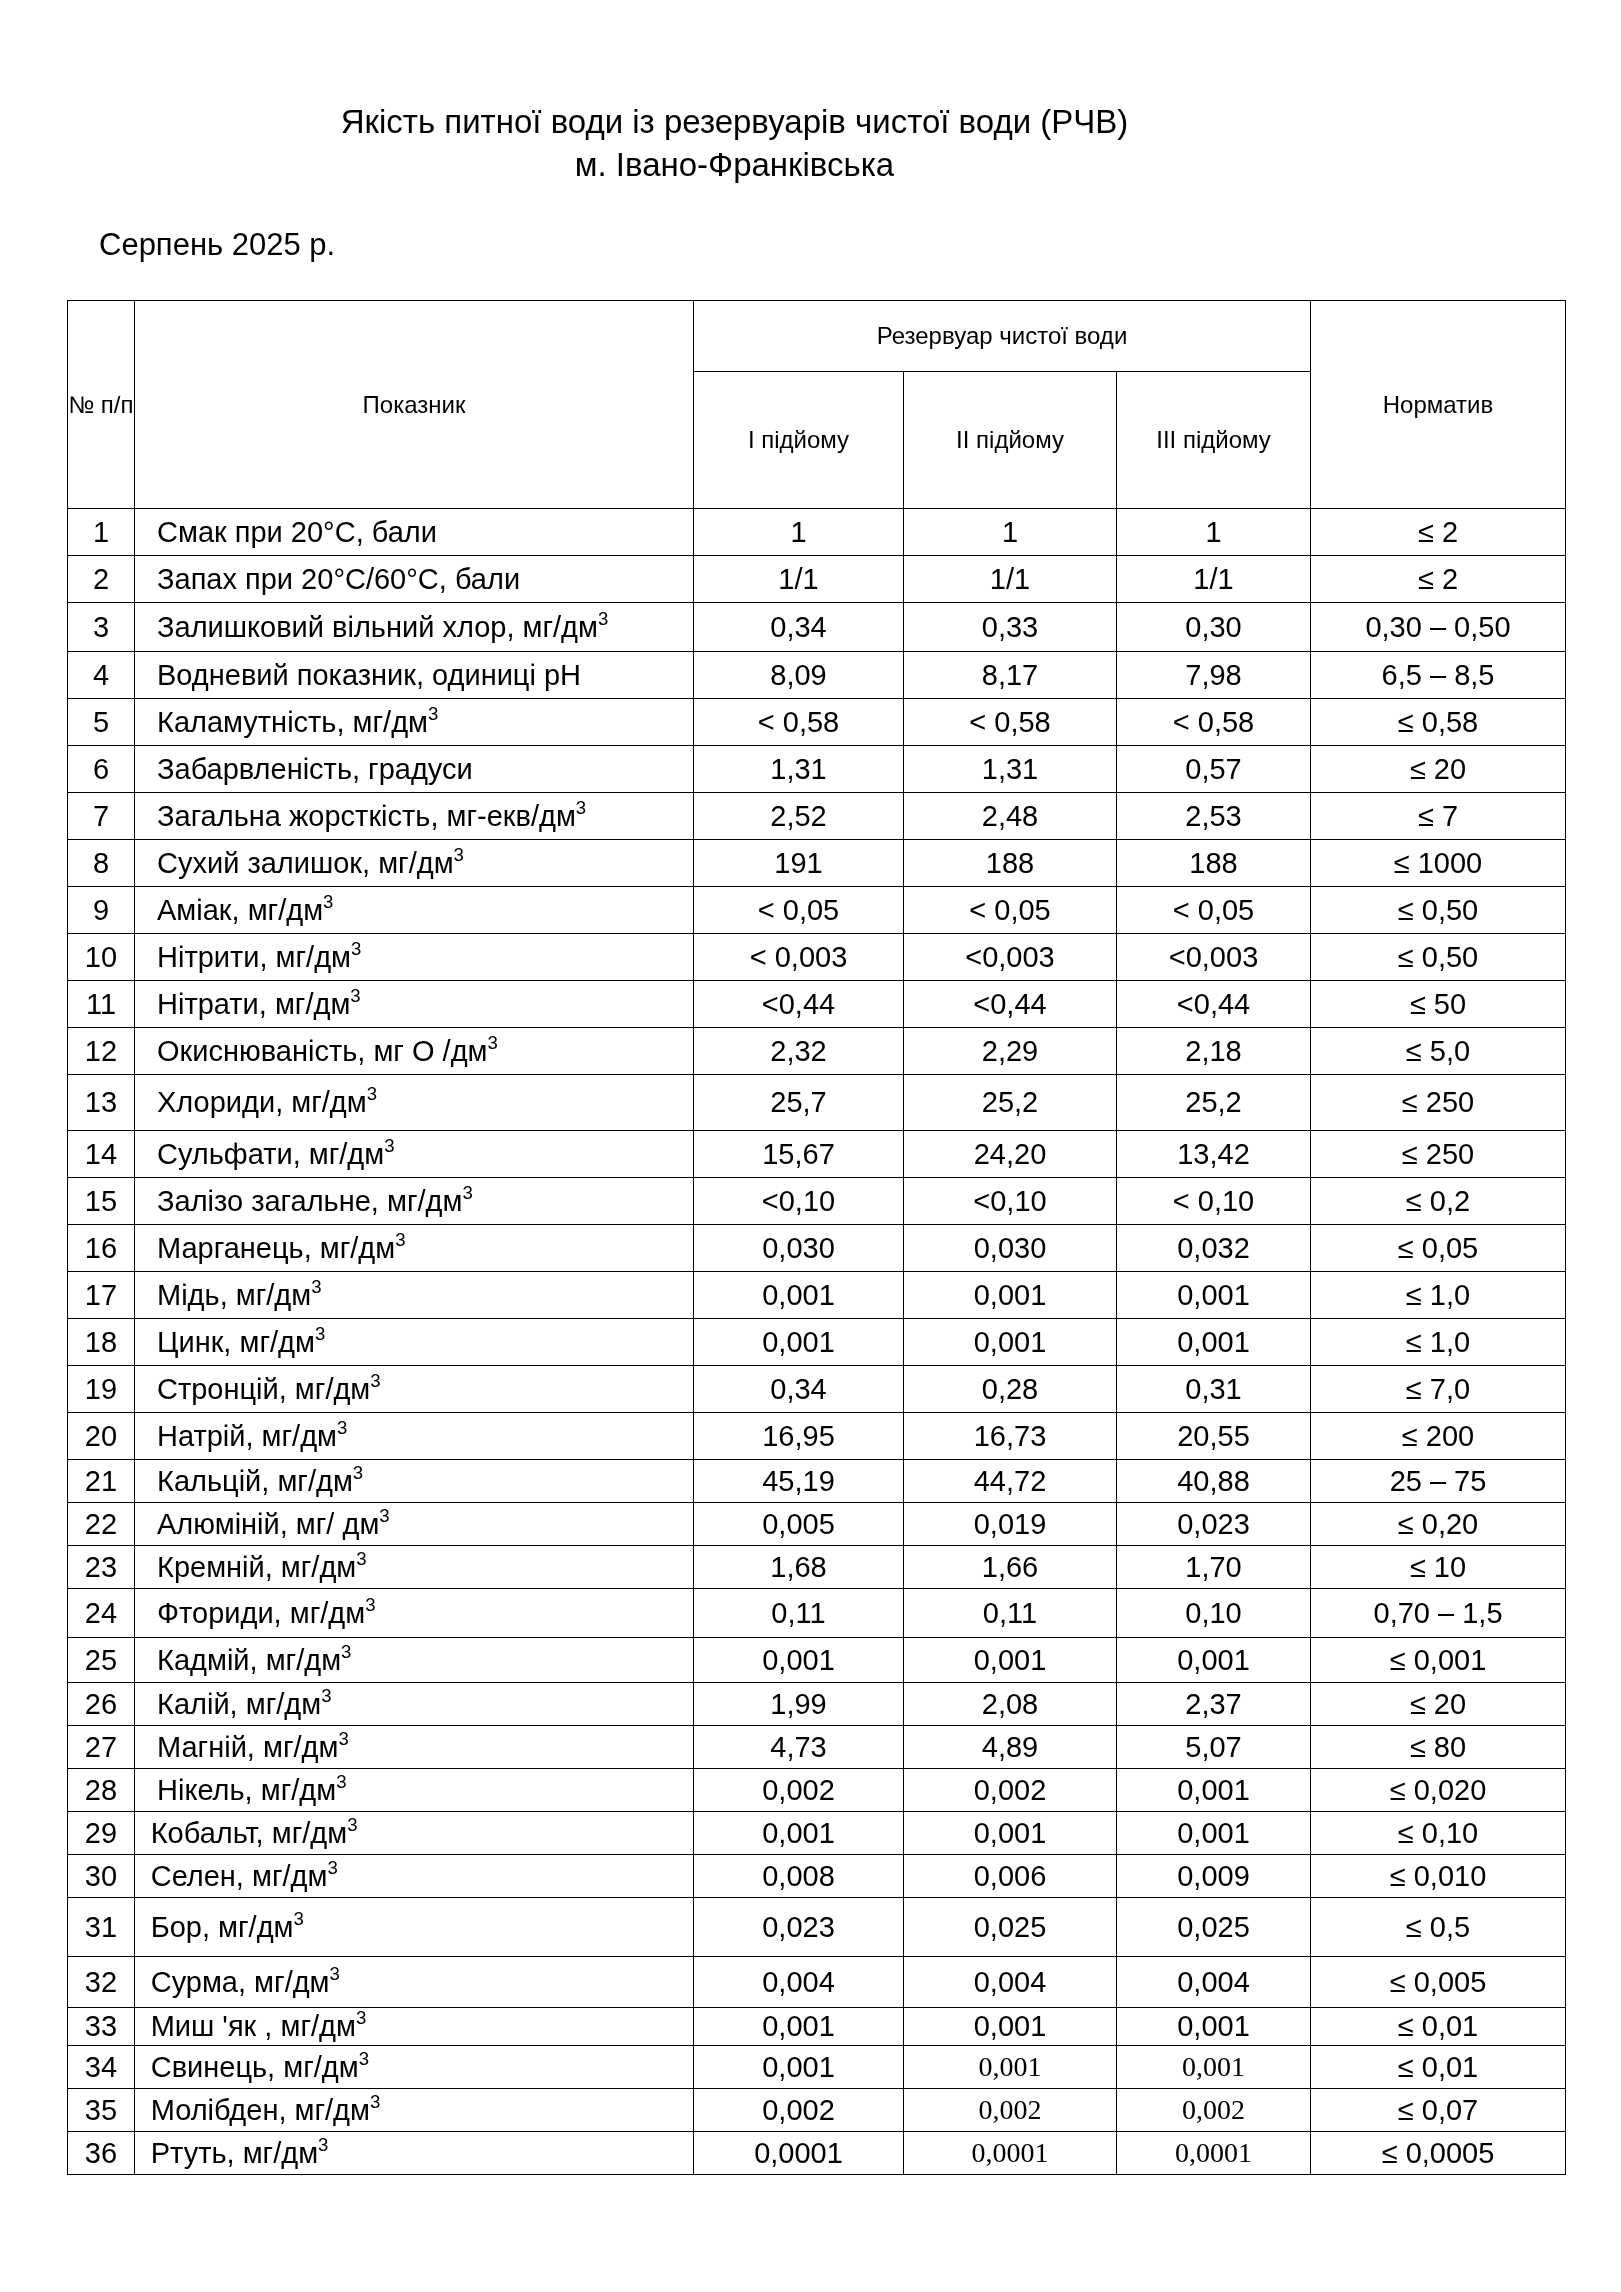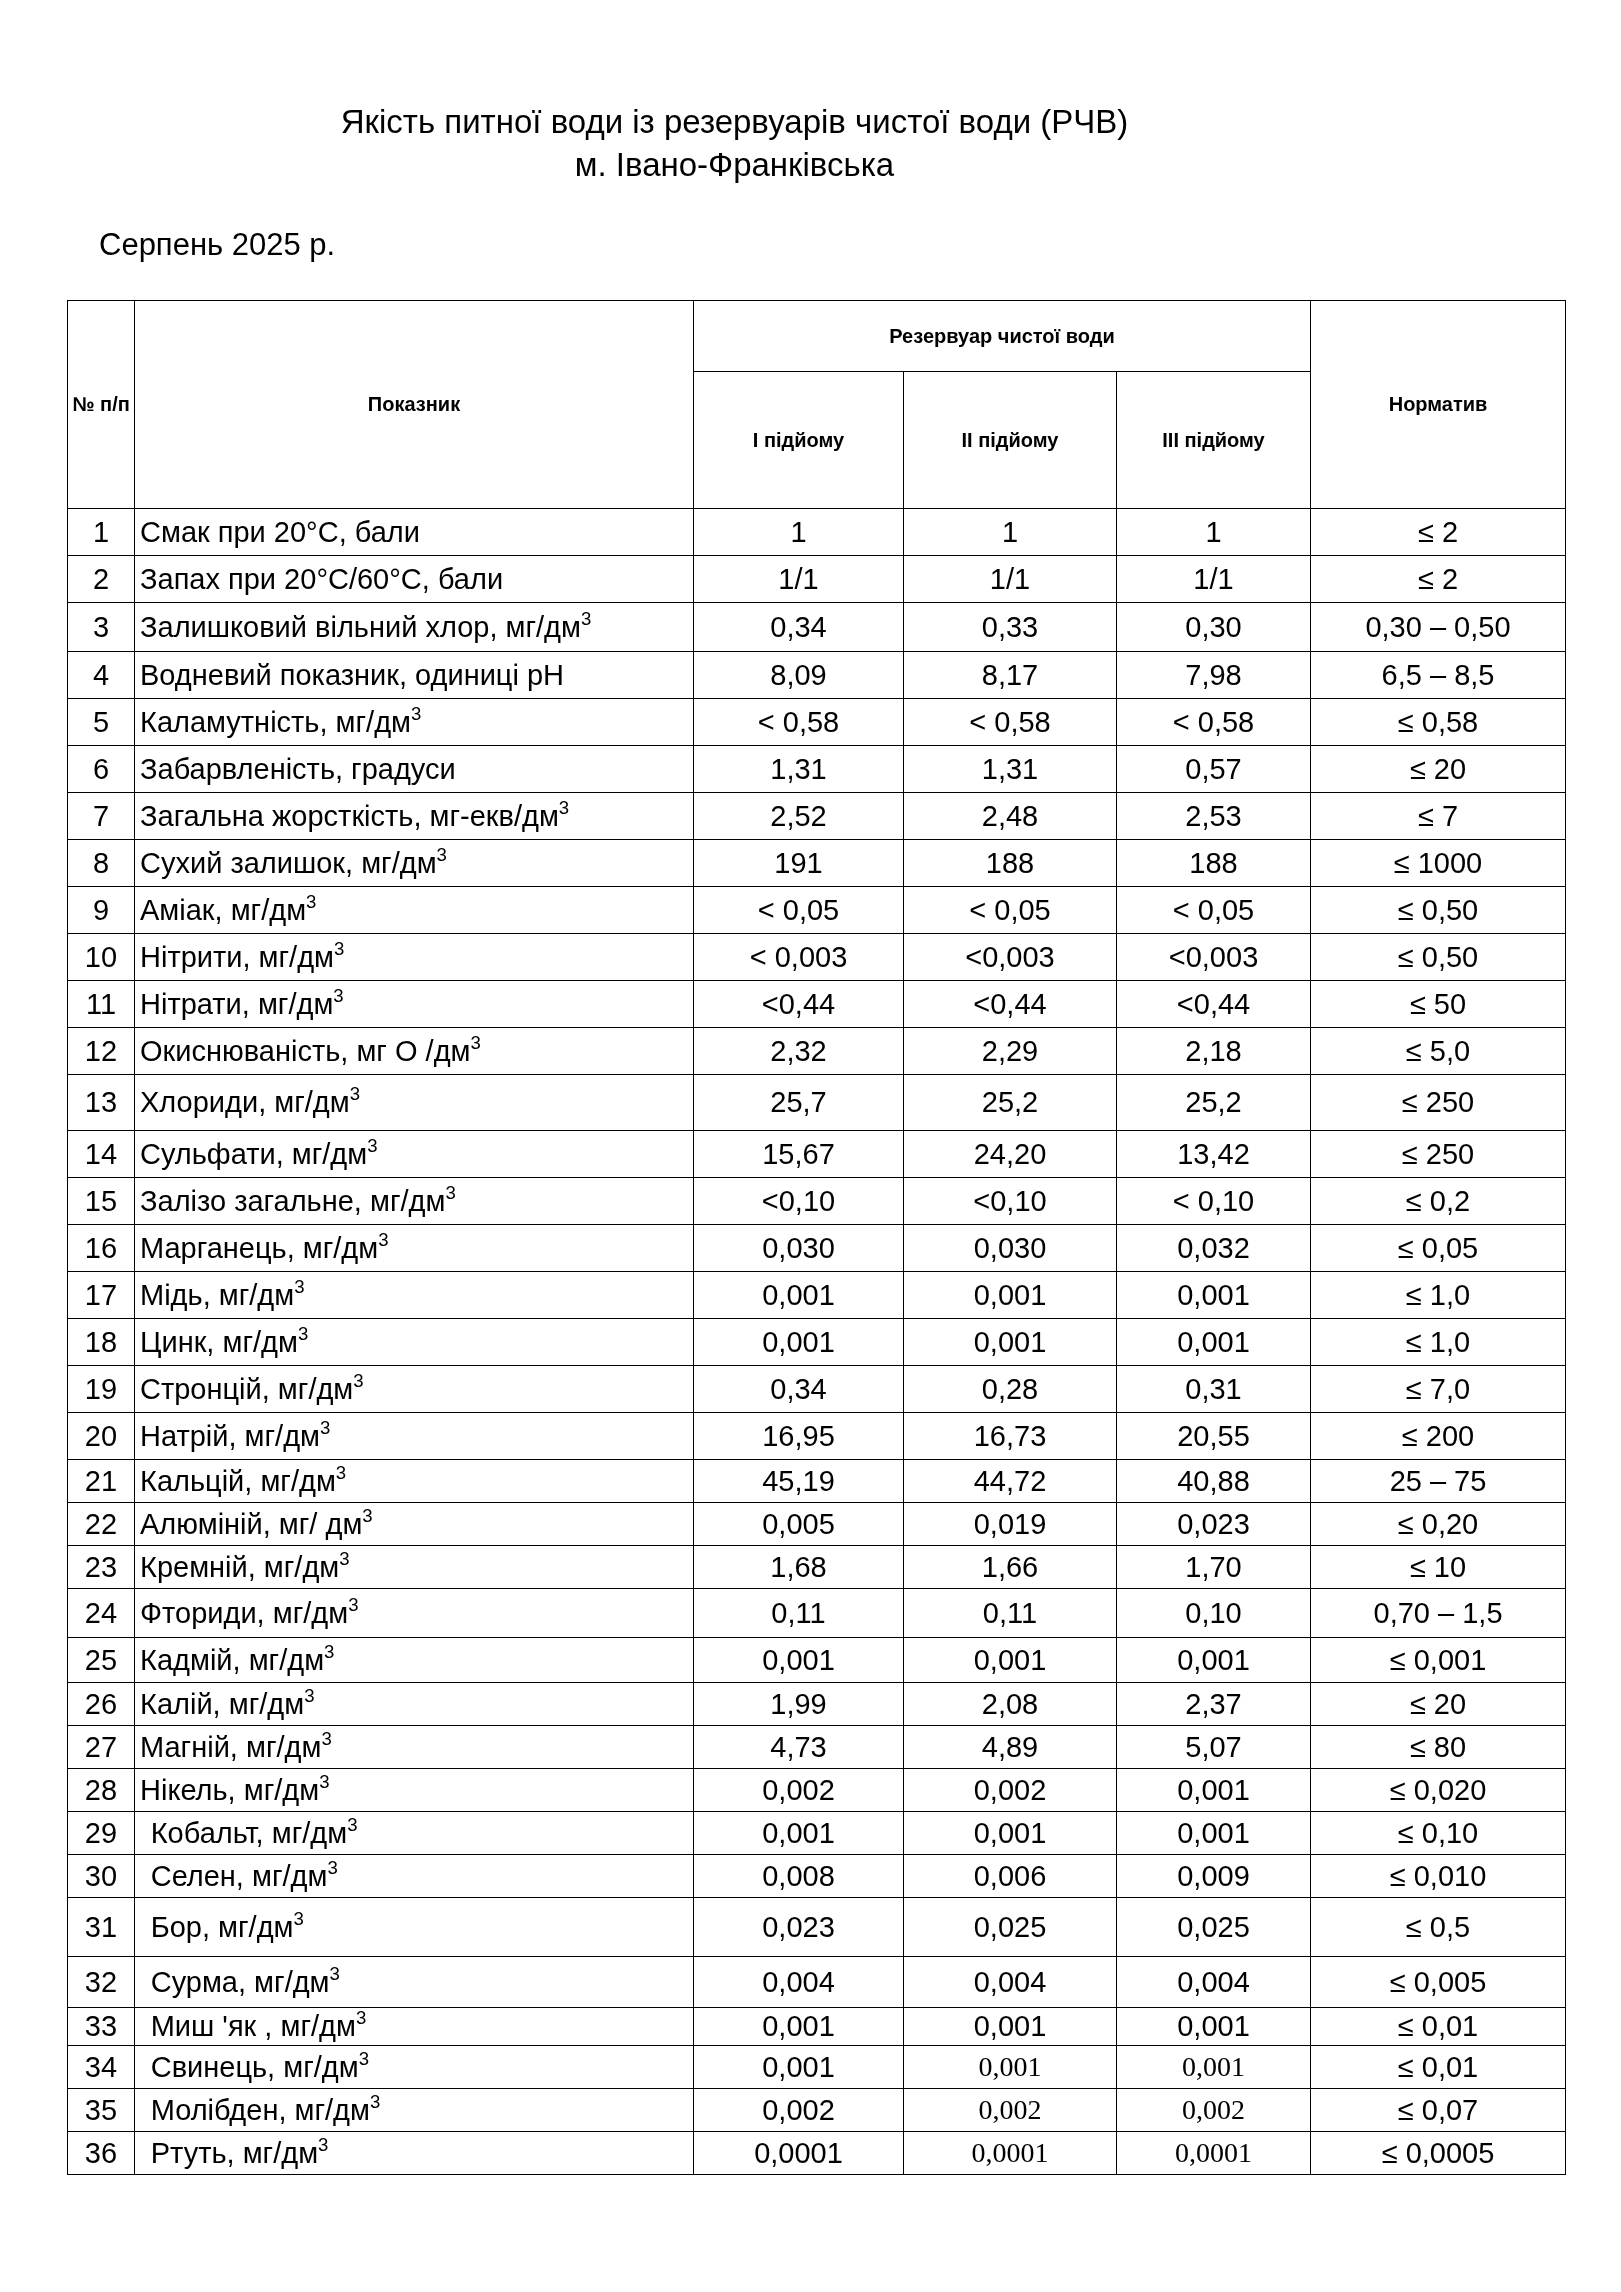--- a/index.html
+++ b/index.html
@@ -3,23 +3,23 @@
   <meta charset="utf-8">
   <style>
     html, body { margin: 0; padding: 0; background: #ffffff; }
     body { width: 1621px; height: 2293px; position: relative; font-family: "Liberation Sans", sans-serif; color: #000; overflow: hidden; }
     .title { position: absolute; left: 0; width: 1469px; text-align: center; font-size: 33px; line-height: 39px; }
     .t1 { top: 102px; }
     .t2 { top: 145px; }
     .date { position: absolute; left: 99px; top: 227px; font-size: 31px; }
     table { position: absolute; left: 67px; top: 300px; width: 1497px; border-collapse: collapse; table-layout: fixed; }
     td, th { border: 1.5px solid #000; padding: 0; vertical-align: middle; font-size: 29px; }
-    th { font-weight: bold; font-size: 20px; text-align: center; }
+    th { font-weight: normal; font-size: 24px; text-align: center; }
     td.num { text-align: center; }
-    td.name { text-align: left; padding-left: 5px; white-space: nowrap; }
+    td.name { text-align: left; padding-left: 22px; white-space: nowrap; }
     td.name.ind { padding-left: 15.7px; }
     td.val { text-align: center; }
     td.val.serif { font-family: "Liberation Serif", serif; font-size: 28px; }
     td.norm { text-align: center; }
     sup { font-size: 18.6px; vertical-align: 11.8px; line-height: 0; }
   </style>
 </head>
 <body>
 
 <div class="title t1">Якість питної води із резервуарів чистої води (РЧВ)</div>

